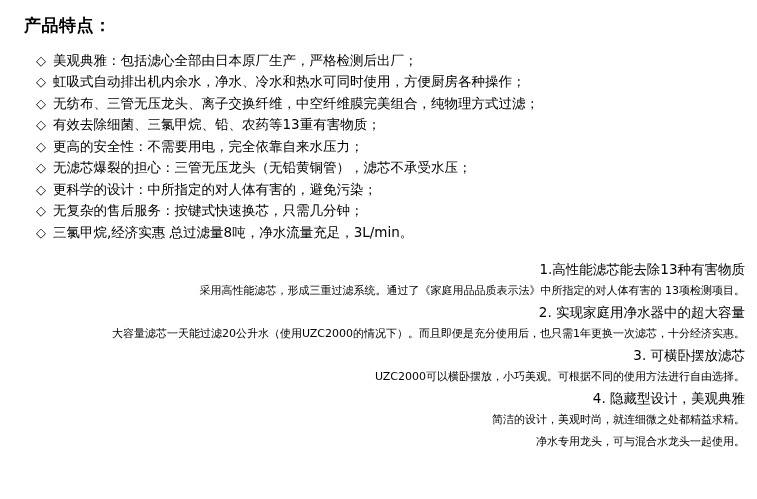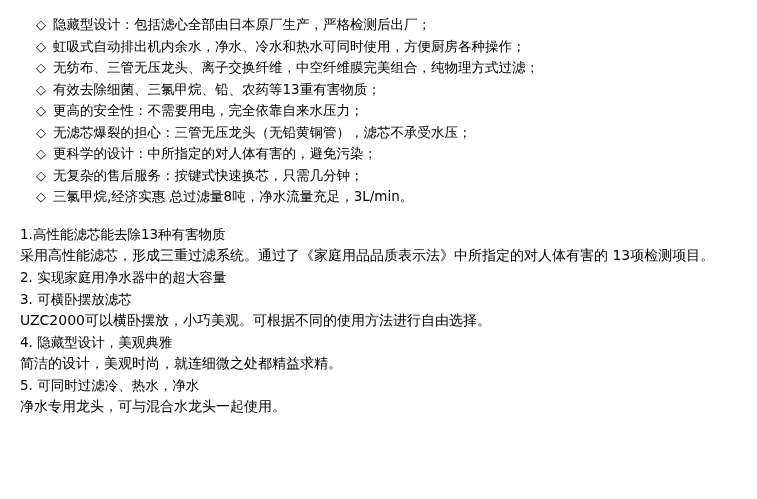--- a/index.html
+++ b/index.html
@@ -49,43 +49,45 @@
     color: #000;
   }
   .feature-text {
     flex: 1 1 auto;
   }
   .sections {
     margin: 16px 0 0 6px;
   }
   .section {
     margin-bottom: 1px;
+    text-align: right;
   }
   .section-head {
     font-size: 13.5px;
     line-height: 21px;
     margin: 0;
   }
   .section-body {
-    font-size: 14px;
+    font-size: 11px;
     line-height: 21px;
     margin: 0;
     max-width: 742px;
   }
 </style>
 </head>
 <body>
 
 <div class="page">
 
+  <h1 class="title">产品特点：</h1>
 
   <ul class="feature-list">
     <li class="feature-item">
       <span class="diamond">◇</span>
-      <span class="feature-text">隐藏型设计：包括滤心全部由日本原厂生产，严格检测后出厂；</span>
+      <span class="feature-text">美观典雅：包括滤心全部由日本原厂生产，严格检测后出厂；</span>
     </li>
     <li class="feature-item">
       <span class="diamond">◇</span>
       <span class="feature-text">虹吸式自动排出机内余水，净水、冷水和热水可同时使用，方便厨房各种操作；</span>
     </li>
     <li class="feature-item">
       <span class="diamond">◇</span>
       <span class="feature-text">无纺布、三管无压龙头、离子交换纤维，中空纤维膜完美组合，纯物理方式过滤；</span>
     </li>
     <li class="feature-item">
@@ -114,28 +116,28 @@
     </li>
   </ul>
 
   <div class="sections">
     <div class="section">
       <p class="section-head">1.高性能滤芯能去除13种有害物质</p>
       <p class="section-body">采用高性能滤芯，形成三重过滤系统。通过了《家庭用品品质表示法》中所指定的对人体有害的 13项检测项目。</p>
     </div>
     <div class="section">
       <p class="section-head">2. 实现家庭用净水器中的超大容量</p>
+      <p class="section-body">大容量滤芯一天能过滤20公升水（使用UZC2000的情况下）。而且即便是充分使用后，也只需1年更换一次滤芯，十分经济实惠。</p>
     </div>
     <div class="section">
       <p class="section-head">3. 可横卧摆放滤芯</p>
       <p class="section-body">UZC2000可以横卧摆放，小巧美观。可根据不同的使用方法进行自由选择。</p>
     </div>
     <div class="section">
       <p class="section-head">4. 隐藏型设计，美观典雅</p>
       <p class="section-body">简洁的设计，美观时尚，就连细微之处都精益求精。</p>
     </div>
     <div class="section">
-      <p class="section-head">5. 可同时过滤冷、热水，净水</p>
       <p class="section-body">净水专用龙头，可与混合水龙头一起使用。</p>
     </div>
   </div>
 
 </div>
 
 </body></html>

